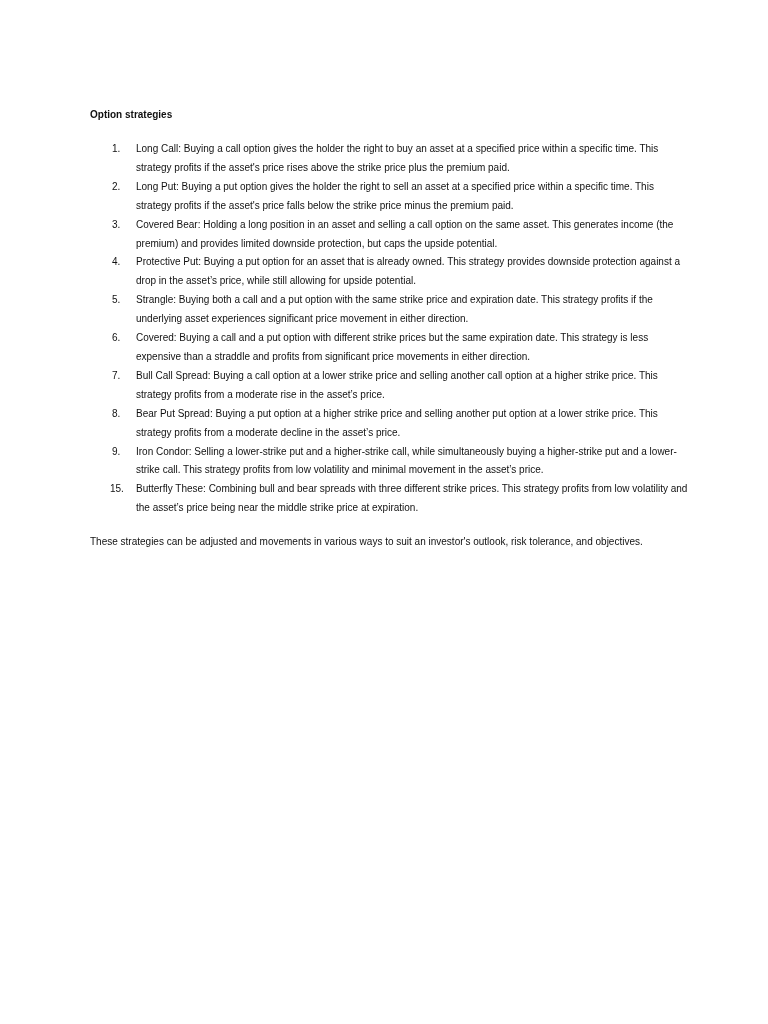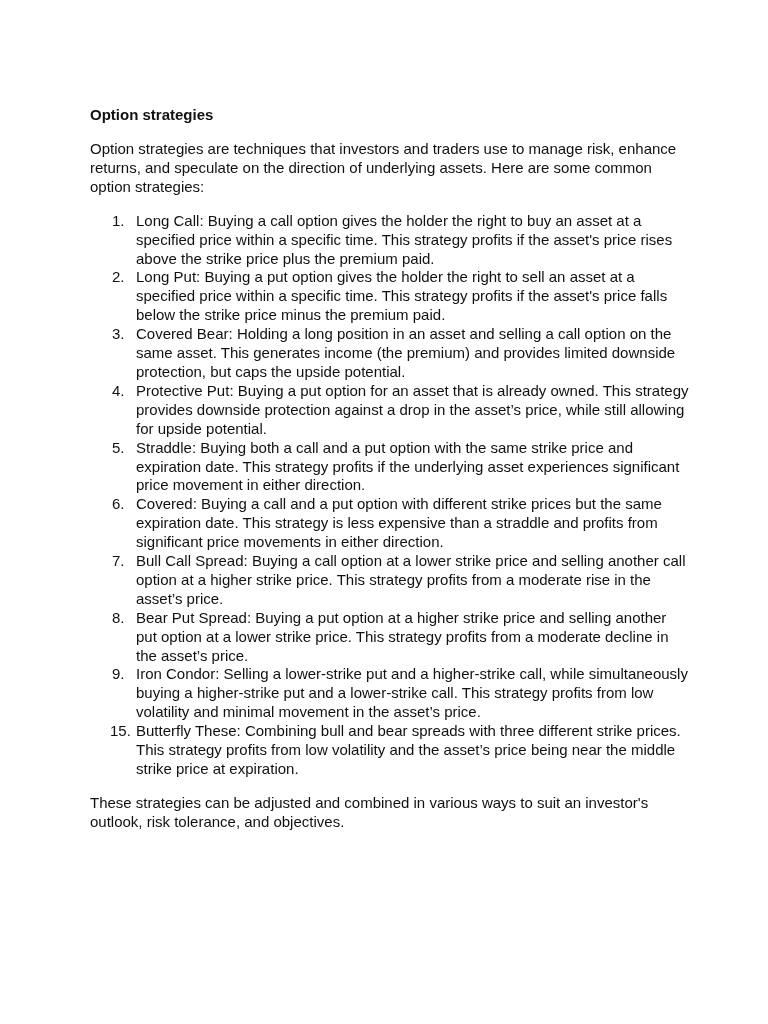--- a/index.html
+++ b/index.html
@@ -13,21 +13,21 @@
       position: relative;
       overflow: hidden;
       font-family: "Liberation Sans", sans-serif;
       color: #111111;
     }
     .page {
       position: absolute;
       left: 90px;
       top: 106px;
       width: 600px;
-      font-size: 15px;
+      font-size: 10px;
       line-height: 18.9px;
     }
     .title {
       font-weight: bold;
       margin: 0;
       height: 19px;
     }
     .intro {
       margin: 15px 0 0 0;
     }
@@ -55,49 +55,48 @@
     .closing {
       margin: 15px 0 0 0;
     }
   </style>
 </head>
 <body>
 
 <div class="page">
   <p class="title">Option strategies</p>
 
-  <p class="intro">Option strategies are techniques that investors and traders use to manage risk, enhance returns, and speculate on the direction of underlying assets. Here are some common option strategies:</p>
 
   <ol class="strategies">
     <li>
       <span class="num">1.</span><span class="term">Long Call</span><span>: Buying a call option gives the holder the right to buy an asset at a specified price within a specific time. This strategy profits if the asset's price rises above the strike price plus the premium paid.</span>
     </li>
     <li>
       <span class="num">2.</span><span class="term">Long Put</span><span>: Buying a put option gives the holder the right to sell an asset at a specified price within a specific time. This strategy profits if the asset's price falls below the strike price minus the premium paid.</span>
     </li>
     <li>
       <span class="num">3.</span><span class="term">Covered Bear</span><span>: Holding a long position in an asset and selling a call option on the same asset. This generates income (the premium) and provides limited downside protection, but caps the upside potential.</span>
     </li>
     <li>
       <span class="num">4.</span><span class="term">Protective Put</span><span>: Buying a put option for an asset that is already owned. This strategy provides downside protection against a drop in the asset’s price, while still allowing for upside potential.</span>
     </li>
     <li>
-      <span class="num">5.</span><span class="term">Straddle</span><span>: Buying both a call and a put option with the same strike price and expiration date. This strategy profits if the underlying asset experiences significant price movement in either direction.</span>
+      <span class="num">5.</span><span class="term">Strangle</span><span>: Buying both a call and a put option with the same strike price and expiration date. This strategy profits if the underlying asset experiences significant price movement in either direction.</span>
     </li>
     <li>
       <span class="num">6.</span><span class="term">Covered</span><span>: Buying a call and a put option with different strike prices but the same expiration date. This strategy is less expensive than a straddle and profits from significant price movements in either direction.</span>
     </li>
     <li>
       <span class="num">7.</span><span class="term">Bull Call Spread</span><span>: Buying a call option at a lower strike price and selling another call option at a higher strike price. This strategy profits from a moderate rise in the asset’s price.</span>
     </li>
     <li>
       <span class="num">8.</span><span class="term">Bear Put Spread</span><span>: Buying a put option at a higher strike price and selling another put option at a lower strike price. This strategy profits from a moderate decline in the asset’s price.</span>
     </li>
     <li>
       <span class="num">9.</span><span class="term">Iron Condor</span><span>: Selling a lower-strike put and a higher-strike call, while simultaneously buying a higher-strike put and a lower-strike call. This strategy profits from low volatility and minimal movement in the asset’s price.</span>
     </li>
     <li>
       <span class="num two-digit">15.</span><span class="term">Butterfly These</span><span>: Combining bull and bear spreads with three different strike prices. This strategy profits from low volatility and the asset’s price being near the middle strike price at expiration.</span>
     </li>
   </ol>
 
-  <p class="closing">These strategies can be adjusted and combined in various ways to suit an investor's outlook, risk tolerance, and objectives.</p>
+  <p class="closing">These strategies can be adjusted and movements in various ways to suit an investor's outlook, risk tolerance, and objectives.</p>
 </div>
 
 </body></html>

